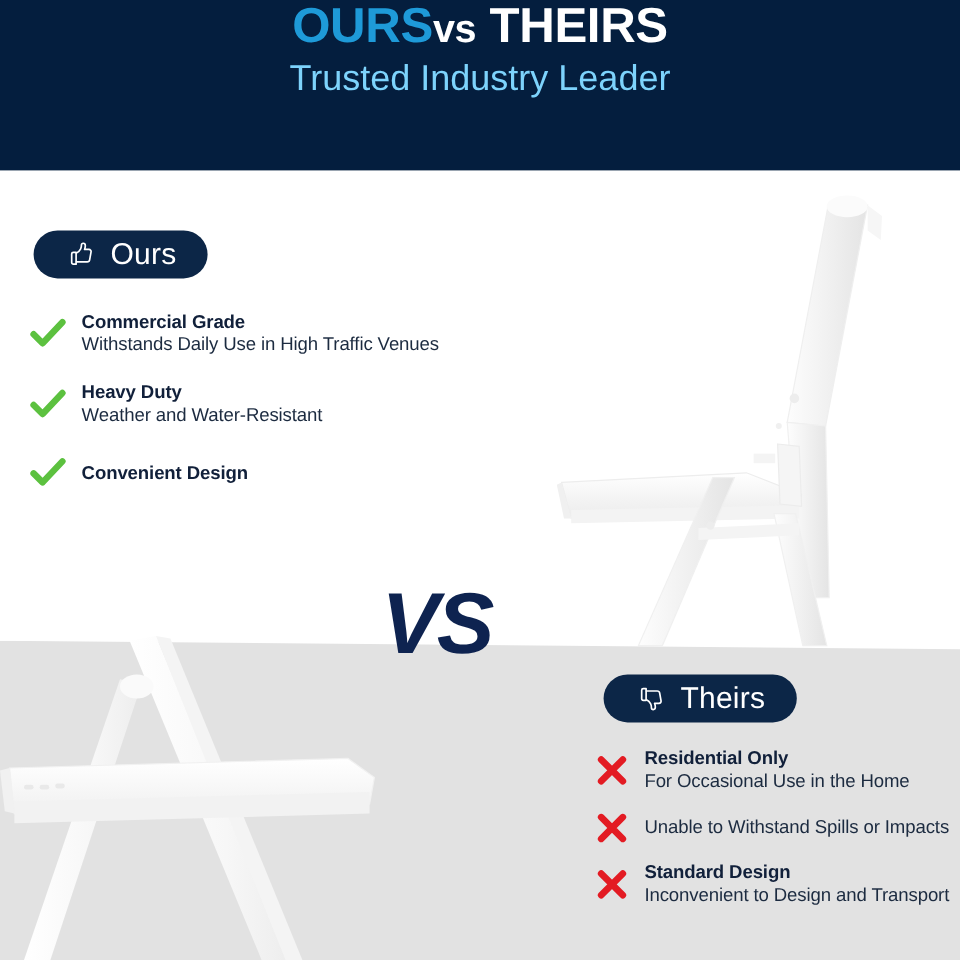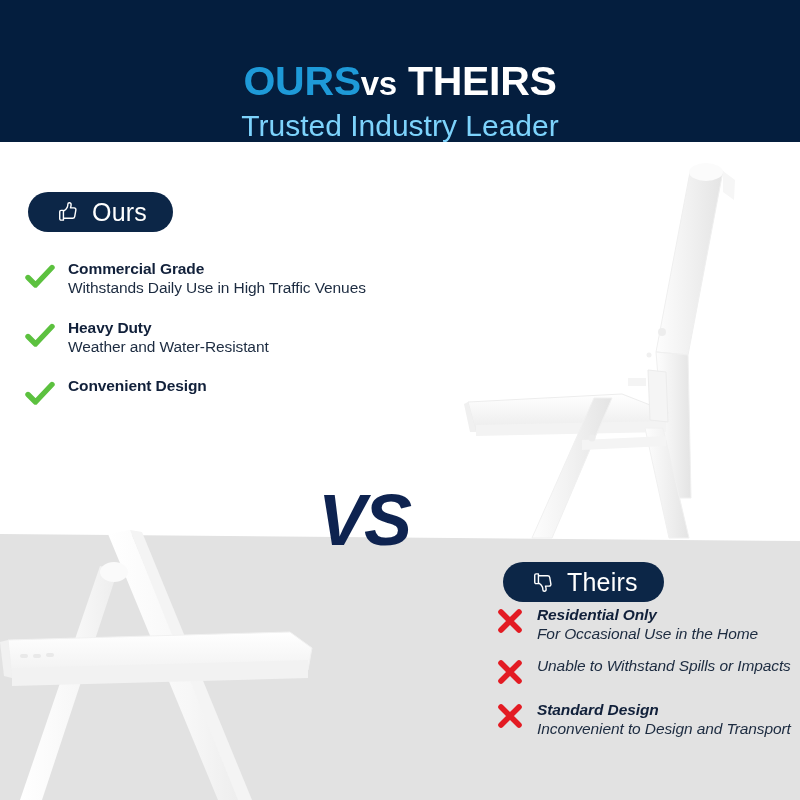--- a/index.html
+++ b/index.html
@@ -34,21 +34,21 @@
 
   
   .header {
     position: absolute;
     left: 0; top: 0;
     width: 800px; height: 142px;
     background: #041e3e;
     display: flex;
     flex-direction: column;
     align-items: center;
-    justify-content: flex-end;
+    justify-content: flex-start;
   }
   .header-title {
     font-size: 41px;
     font-weight: bold;
     letter-spacing: -0.3px;
     line-height: 1.05;
     white-space: nowrap;
     color: #ffffff;
     margin: 0;
   }
@@ -102,25 +102,25 @@
     letter-spacing: 0.2px;
   }
   .pill-ours { left: 28px; top: 192px; }
   .pill-theirs { left: 503px; top: 562px; }
 
   
   .list {
     position: absolute;
   }
   .list-ours { left: 24px; top: 258px; width: 360px; }
-  .list-theirs { left: 495px; top: 604px; width: 300px; font-style: italic; }
+  .list-theirs { left: 495px; top: 622px; width: 300px; }
 
   .list-item {
     display: flex;
-    align-items: flex-start;
+    align-items: center;
     gap: 12px;
     margin-bottom: 18px;
   }
   .list-theirs .list-item { margin-bottom: 10px; }
 
   .mark {
     flex: 0 0 auto;
     width: 32px;
     height: 38px;
     display: flex;

